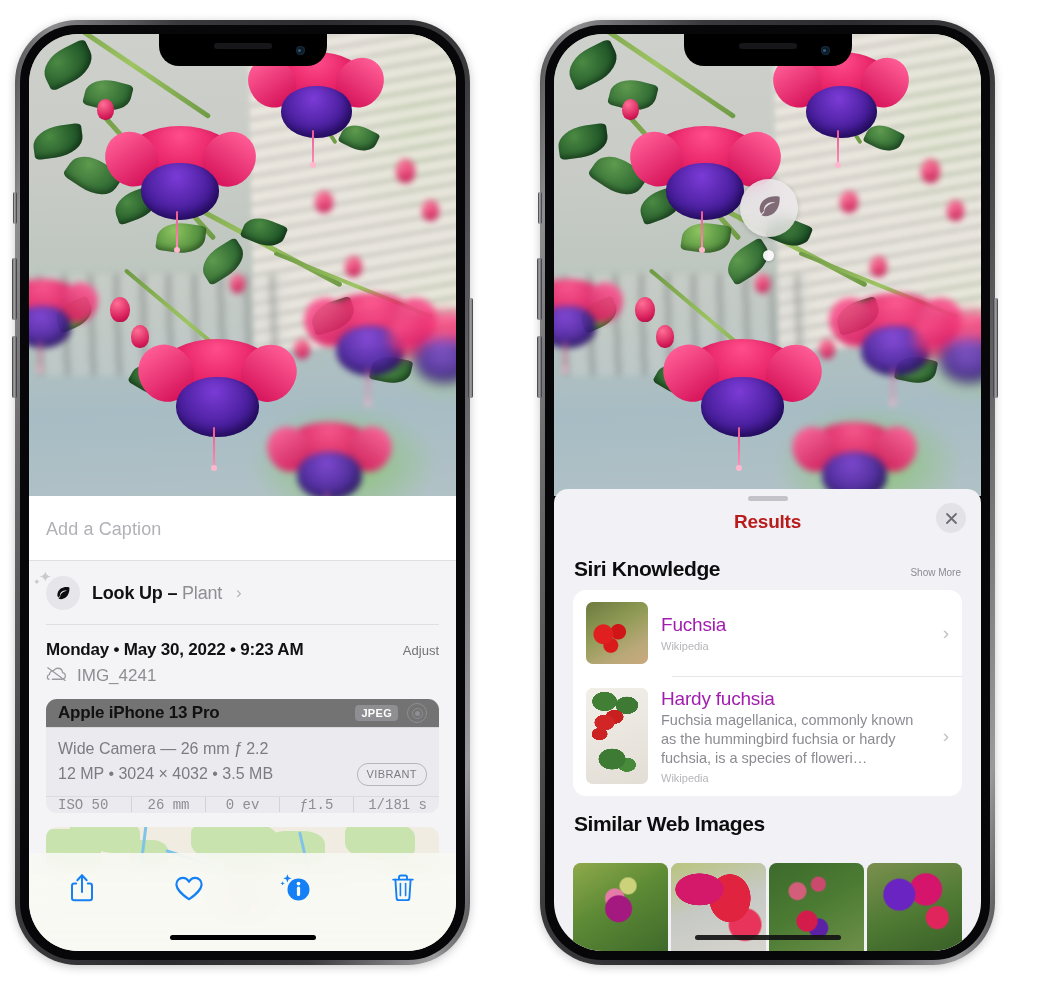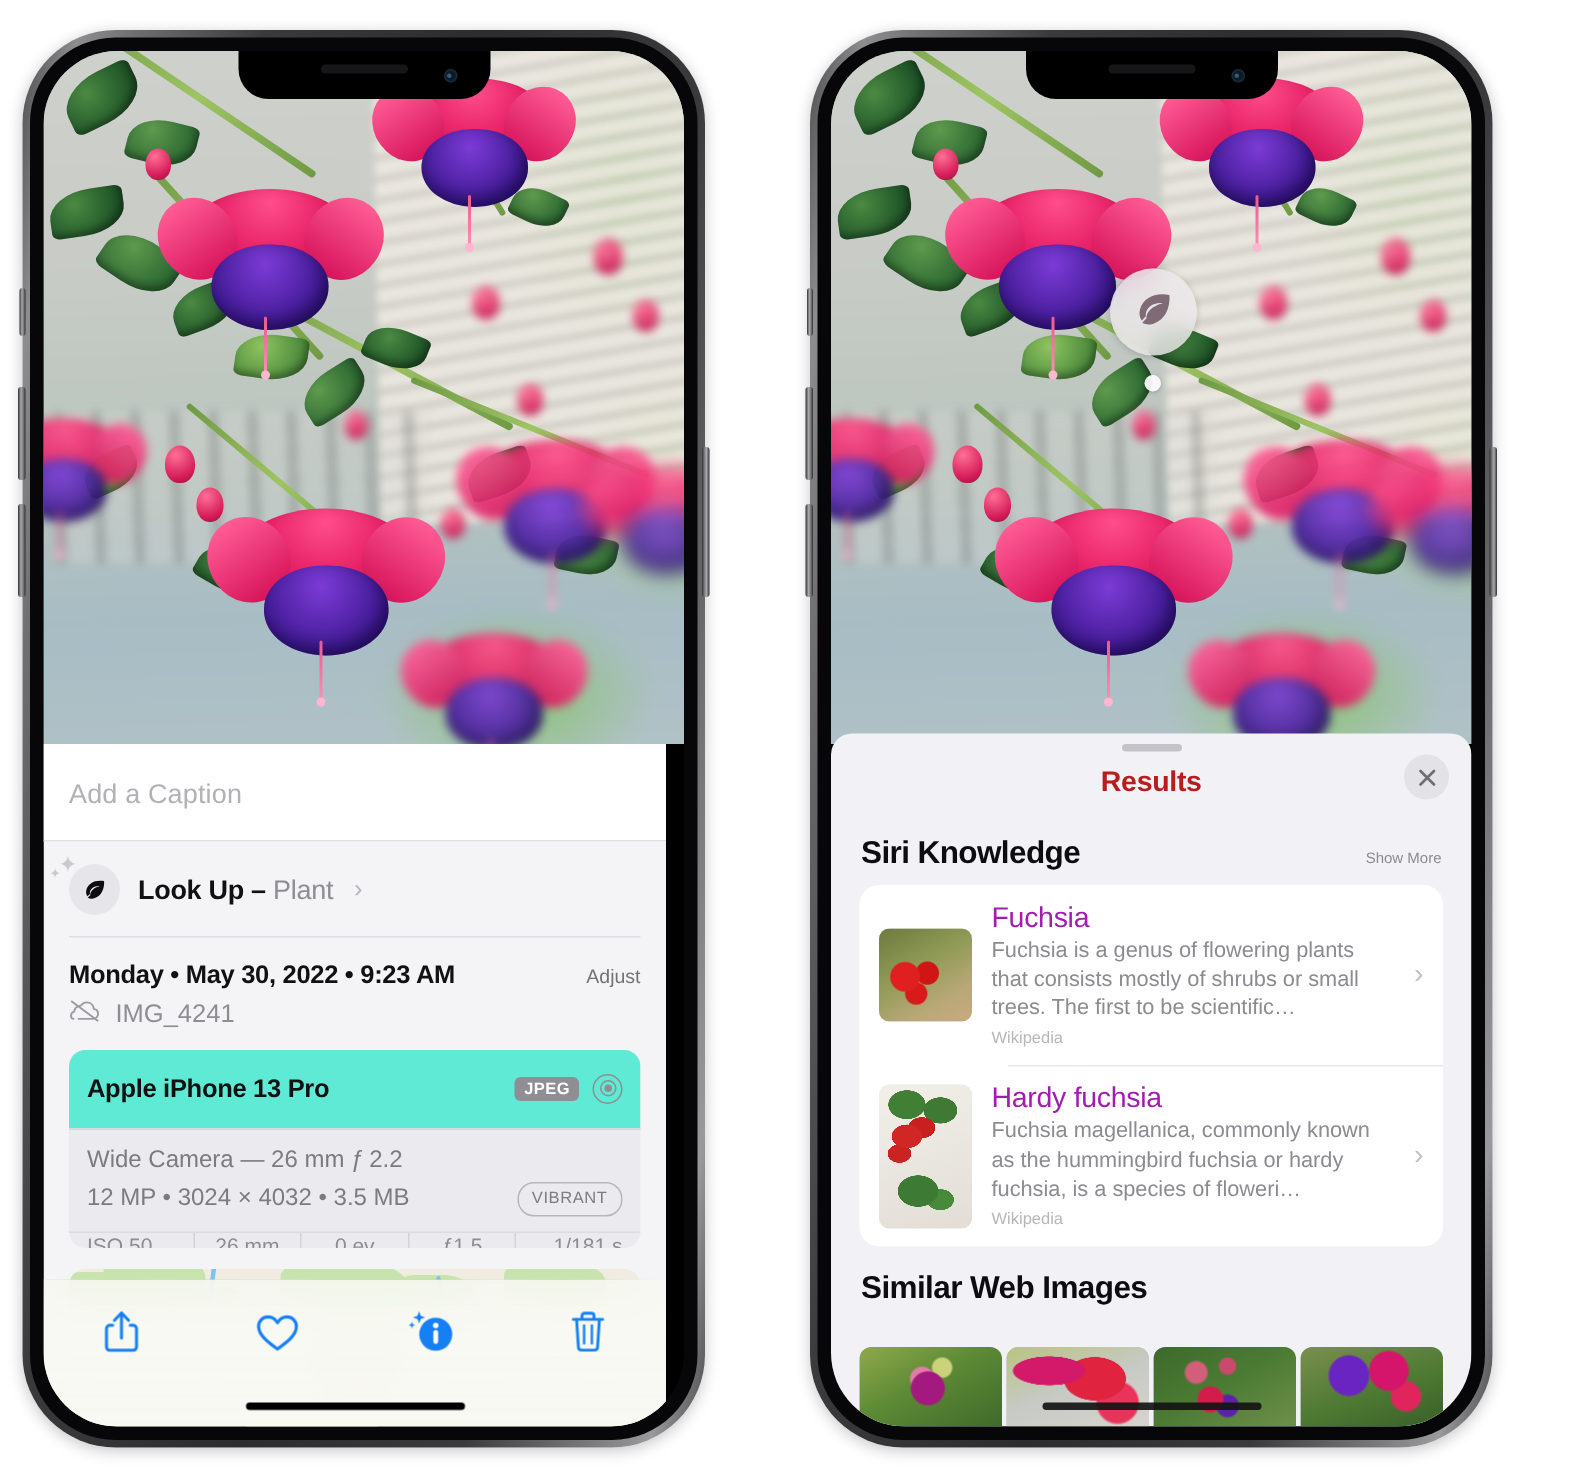--- a/index.html
+++ b/index.html
@@ -139,21 +139,21 @@
     z-index: 12;
   }
   .leaf-dot {
     position: absolute; width: 11px; height: 11px; border-radius: 50%;
     background: rgba(252,250,252,.95); z-index: 12;
     box-shadow: 0 1px 3px rgba(0,0,0,.2);
   }
 
   
   .info-sheet {
-    position: absolute; left: 0; right: 12px; bottom: 0;
+    position: absolute; left: 0; right: 0; bottom: 0;
     background: #f4f4f7;
     display: flex; flex-direction: column;
   }
   .caption-box {
     background: #fff; padding: 23px 17px 20px 17px;
     border-bottom: 1px solid #dfdfe3;
   }
   .caption-ph { font-size: 18px; color: #b1b1b6; letter-spacing: .1px; }
 
   .lookup-row {
@@ -181,21 +181,21 @@
   .date-text { font-size: 17px; font-weight: bold; color: #111; letter-spacing: -.2px; }
   .adjust { font-size: 13px; color: #737373; }
   .file-row { display: flex; align-items: center; gap: 9px; padding: 4px 17px 13px 17px; }
   .file-name { font-size: 17px; color: #8d8d93; }
 
   .exif-card {
     margin: 0 17px; border-radius: 11px; overflow: hidden; background: #ebebef;
   }
   .exif-head {
     display: flex; align-items: center; justify-content: space-between;
-    padding: 16px 12px; background: #5eead4;
+    padding: 4px 12px; background: #737373;
     border-bottom: 1px solid #dadade;
   }
   .dev-name { font-size: 17px; font-weight: bold; color: #111; letter-spacing: -.2px; }
   .head-right { display: flex; align-items: center; gap: 9px; }
   .jpeg-badge {
     background: #8e8e93; color: #fff; font-size: 11px; font-weight: bold;
     padding: 2px 6px; border-radius: 4px; letter-spacing: .3px;
   }
   .raw-ring { width: 20px; height: 20px; border-radius: 50%; border: 1.6px solid #8e8e93;
     display: flex; align-items: center; justify-content: center; }
@@ -205,21 +205,21 @@
 
   .exif-body { padding: 9px 12px 9px 12px; }
   .exif-line { font-size: 16px; color: #7b7b81; line-height: 1.55; }
   .exif-line2 { display: flex; justify-content: space-between; align-items: center; }
   .vibrant {
     border: 1px solid #b6b6bb; border-radius: 11px; font-size: 11px; color: #7b7b81;
     padding: 2px 9px; letter-spacing: .4px;
   }
   .exif-foot {
     display: flex; align-items: center; border-top: 1px solid #dcdce0;
-    padding: 0 12px; font-size: 14px; color: #8d8d93;
+    padding: 0 12px; font-size: 14px; color: #8d8d93; font-family: Liberation Mono, monospace;
   }
   .exif-foot span { flex: 1; text-align: center; }
   .exif-foot span:first-child { text-align: left; }
   .exif-foot span:last-child { text-align: right; }
   .exif-foot .bar { flex: 0 0 1px; height: 15px; background: #d2d2d7; }
 
   .map {
     position: relative; margin: 14px 17px 0 17px; height: 110px;
     border-radius: 11px 11px 0 0; overflow: hidden;
     background: #f0ece2;
@@ -647,21 +647,20 @@
             <div class="krow">
               <div class="kthumb">
                 <div class="tn" style="background:
                   radial-gradient(circle at 28% 52%, #e02020 17%, transparent 19%),
                   radial-gradient(circle at 52% 48%, #cf1515 16%, transparent 18%),
                   radial-gradient(circle at 40% 70%, #d81a1a 12%, transparent 14%),
                   linear-gradient(150deg,#6d7a3f 0%,#8f9a55 40%,#b9a878 75%,#caa97e 100%);"></div>
               </div>
               <div class="ktext">
                 <div class="ktitle">Fuchsia</div>
-                <div class="kdesc">Fuchsia is a genus of flowering plants that consists mostly of shrubs or small trees. The first to be scientific…</div>
                 <div class="ksrc">Wikipedia</div>
               </div>
               <span class="kchev">›</span>
             </div>
 
             <div class="krow">
               <div class="kthumb tall">
                 <div class="tn" style="background:
                   radial-gradient(ellipse 18% 9% at 30% 36%, #d22626 90%, transparent 92%),
                   radial-gradient(ellipse 16% 8% at 46% 30%, #c81f1f 90%, transparent 92%),

